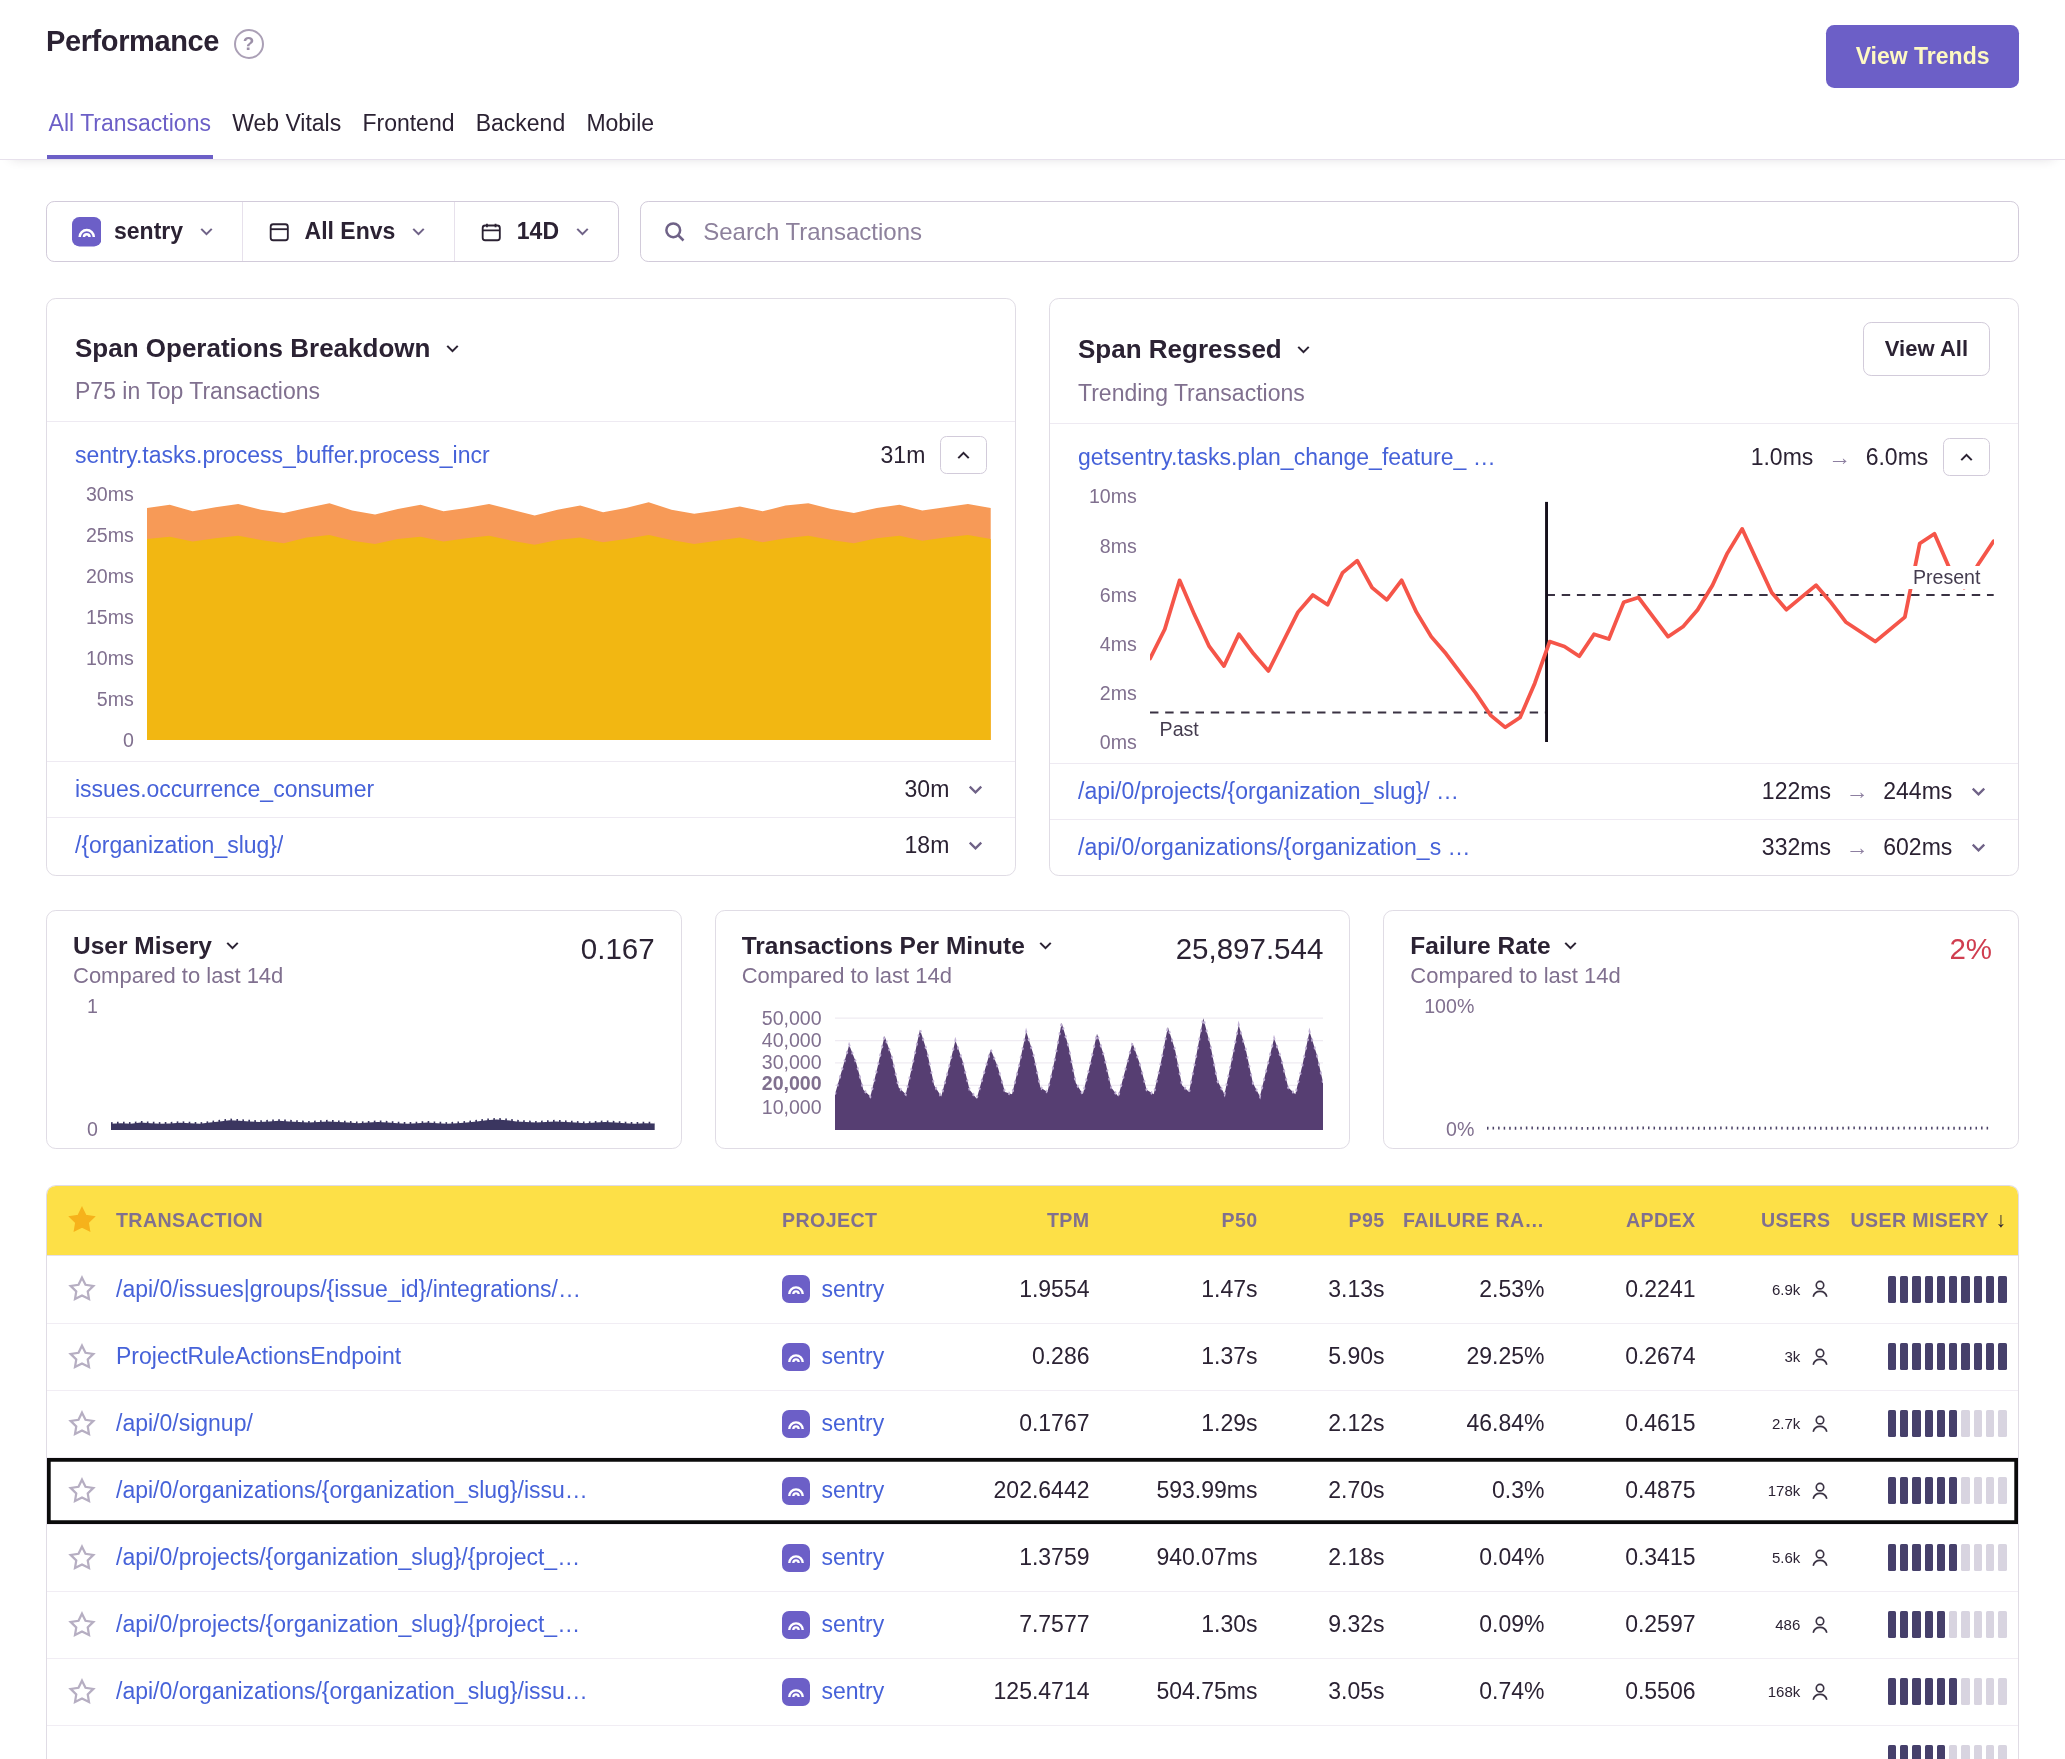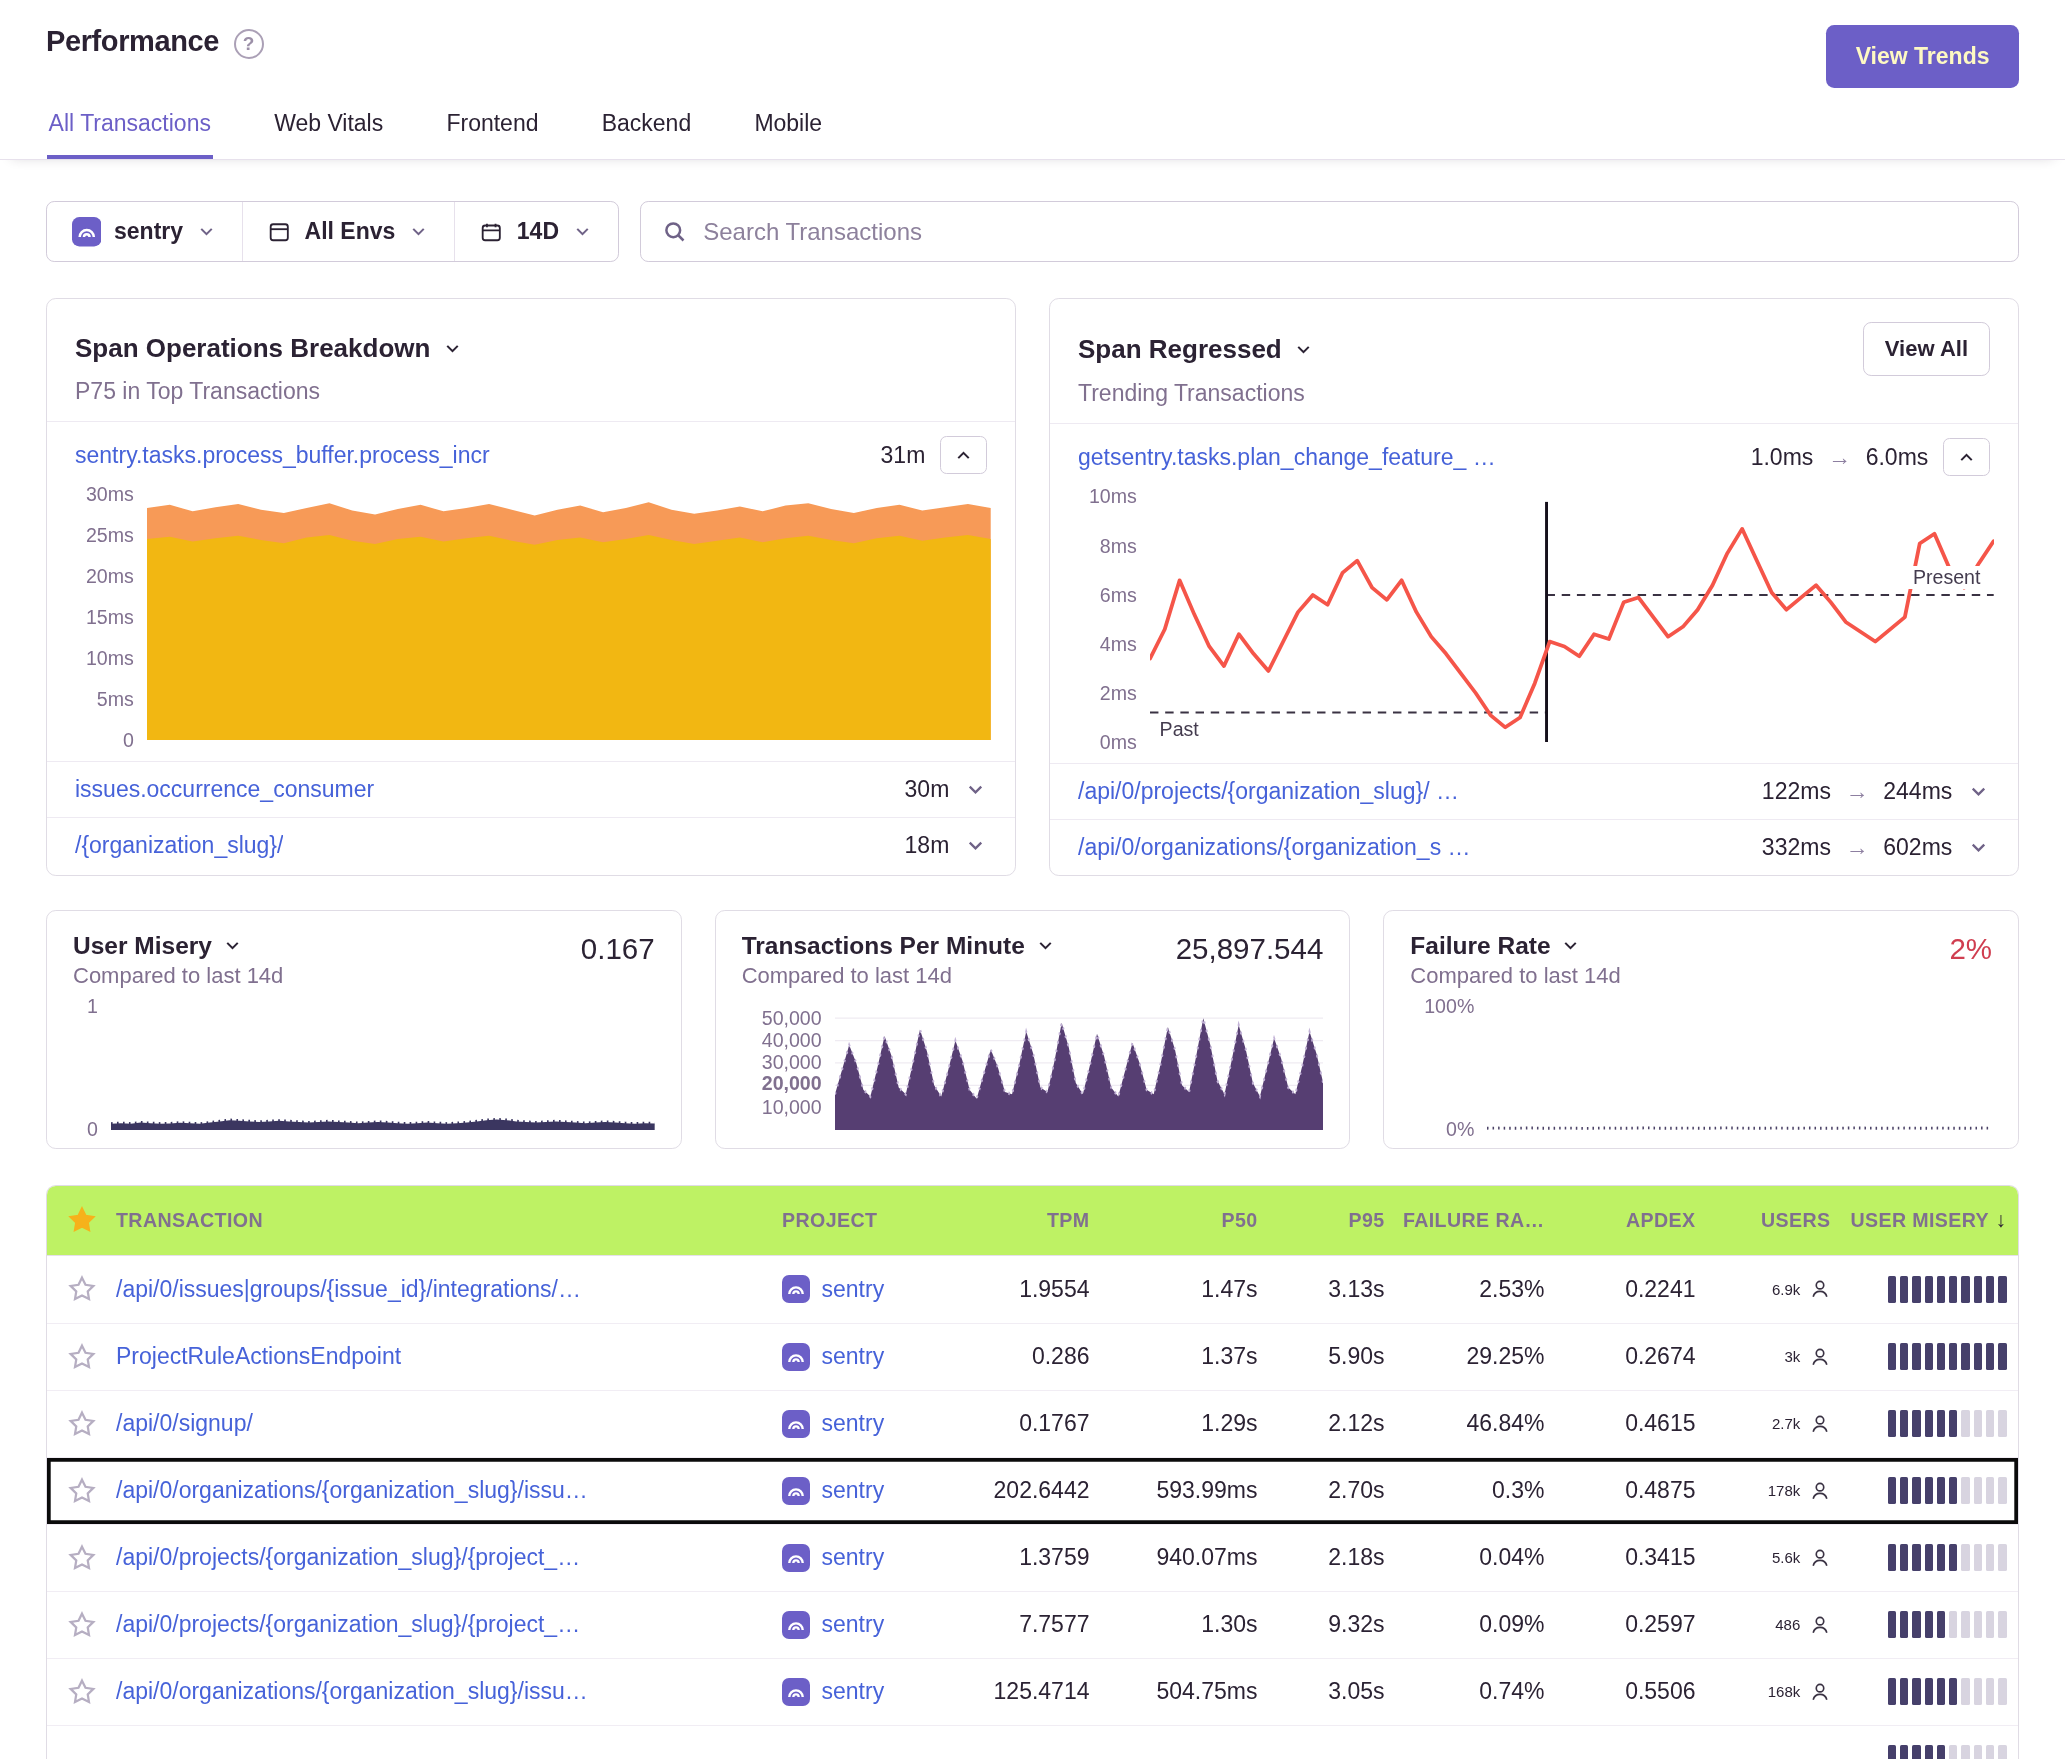--- a/index.html
+++ b/index.html
@@ -15,21 +15,21 @@
   .topbar { display:flex; justify-content:space-between; align-items:flex-start; padding:24.5px 46px 0; }
   .title-wrap { display:flex; align-items:center; gap:14.7px; }
   h1 { margin:0; font-size:29px; font-weight:700; letter-spacing:-0.4px; }
   .help { width:30px; height:30px; border:2.5px solid #ABA0B6; border-radius:50%; color:#9C90A8;
           font-size:19px; font-weight:700; display:flex; align-items:center; justify-content:center;
           margin-top:4.9px; cursor:pointer; }
   .btn-primary { background:#6C5FC7; color:#fef9c3; border:none; border-radius:8.2px; font-size:23px;
                  font-weight:600; padding:18px 29.5px; font-family:inherit; cursor:pointer; }
 
   
-  .tabs { display:flex; gap:60px; padding:0 47px; margin-top:18px;
+  .tabs { display:flex; gap:18px; padding:0 47px; margin-top:18px;
           border-bottom:0.8px solid #E7E1EC; box-shadow:0 9.8px 11.5px -11.5px rgba(43,34,51,0.18); }
   .tab { font-size:23px; color:#2B2233; padding:4.9px 1.6px 18px; border-bottom:4.1px solid transparent; cursor:pointer; }
   .tab.active { color:#6C5FC7; border-bottom-color:#6C5FC7; }
 
   
   .filters { display:flex; gap:21px; margin:41px 46px 0; }
   .segmented { display:flex; align-items:stretch; height:61px; border:1.2px solid #D2CBDA; border-radius:8.2px; background:#fff; }
   .segment { display:flex; align-items:center; gap:13px; padding:0 24.5px; font-size:23px; font-weight:600; cursor:pointer; }
   .segment + .segment { border-left:1.2px solid #E7E1EC; }
   .chev { width:21px; height:21px; stroke:#6F6287; stroke-width:2; fill:none; }
@@ -78,21 +78,21 @@
   .card-title { display:flex; align-items:center; gap:9.8px; font-size:24.5px; font-weight:700; cursor:pointer; white-space:nowrap; }
   .card-title .chev { stroke:#2B2233; }
   .card-value { font-size:29.5px; font-weight:500; }
   .card-value.failure { color:#D03E50; }
   .card-sub { font-size:22px; color:#80708F; margin-top:3.3px; }
   .card-chart { display:flex; margin-top:18px; }
 
   
   .table { margin:36px 46px 0; border:1.2px solid #E0DCE5; border-radius:9.8px 9.8px 0 0; border-bottom:none; overflow:hidden; background:#fff; }
   .thead,.trow { display:grid; grid-template-columns:69px minmax(0,1fr) 168px 151px 168px 127px 160px 151px 135px 176px; align-items:center; }
-  .thead { height:70px; border-bottom:1.2px solid #E5E0EA; background:#bef264; }
+  .thead { height:70px; border-bottom:1.2px solid #E5E0EA; background:#fde047; }
   .thead .cell { font-size:19.6px; font-weight:700; color:#80708F; letter-spacing:0.4px; cursor:pointer; }
   .trow { height:67px; border-top:1.2px solid #F1EDF4; }
   .trow:first-child { border-top:none; }
   .trow.highlight { box-shadow:inset 0 0 0 3.7px #0B0B0B; }
   .cell { min-width:0; }
   .r { text-align:right; padding-right:11.5px; font-size:23px; }
   .thead .r { font-size:19.6px; }
   .star-cell { padding-left:21px; display:flex; align-items:center; }
   .star-btn { background:none; border:none; padding:0; cursor:pointer; display:flex; }
   .star { width:28px; height:28px; fill:none; stroke:#B6AEC2; stroke-width:1.6; }

